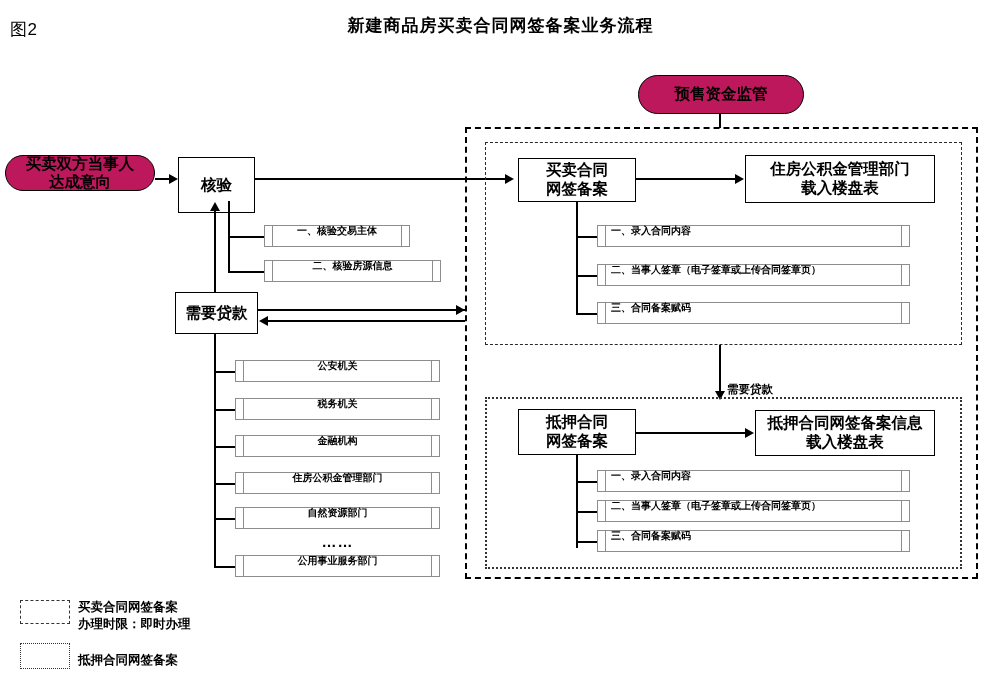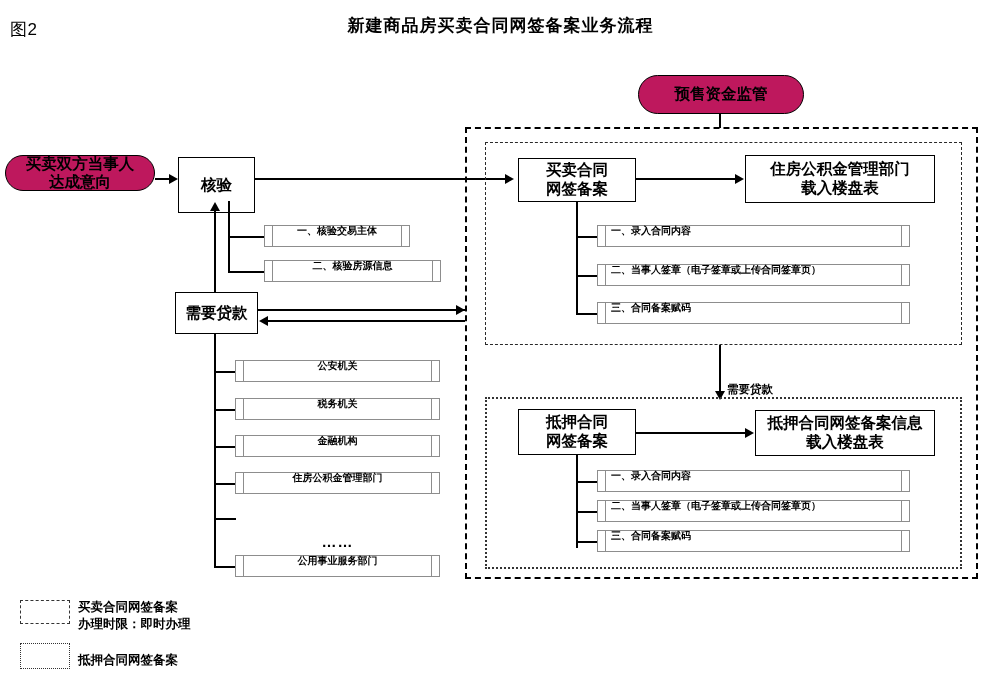--- a/index.html
+++ b/index.html
@@ -217,20 +217,23 @@
   </div>
   <div class="abs pp center" style="left:235px;top:398px;width:205px;height:22px;">
     <span>税务机关</span>
   </div>
   <div class="abs pp center" style="left:235px;top:435px;width:205px;height:22px;">
     <span>金融机构</span>
   </div>
   <div class="abs pp center" style="left:235px;top:472px;width:205px;height:22px;">
     <span>住房公积金管理部门</span>
   </div>
+  <div class="abs pp center" style="left:235px;top:507px;width:205px;height:22px;">
+    <span>自然资源部门</span>
+  </div>
   <div class="abs ellipsis-dots" style="left:235px;top:533px;width:205px;">……</div>
   <div class="abs pp center" style="left:235px;top:555px;width:205px;height:22px;">
     <span>公用事业服务部门</span>
   </div>
 
   <div class="abs box-dashdot" style="left:485px;top:142px;width:477px;height:203px;"></div>
 
   <div class="abs rect" style="left:518px;top:158px;width:118px;height:44px;white-space:pre-line;">买卖合同
 网签备案</div>
 

